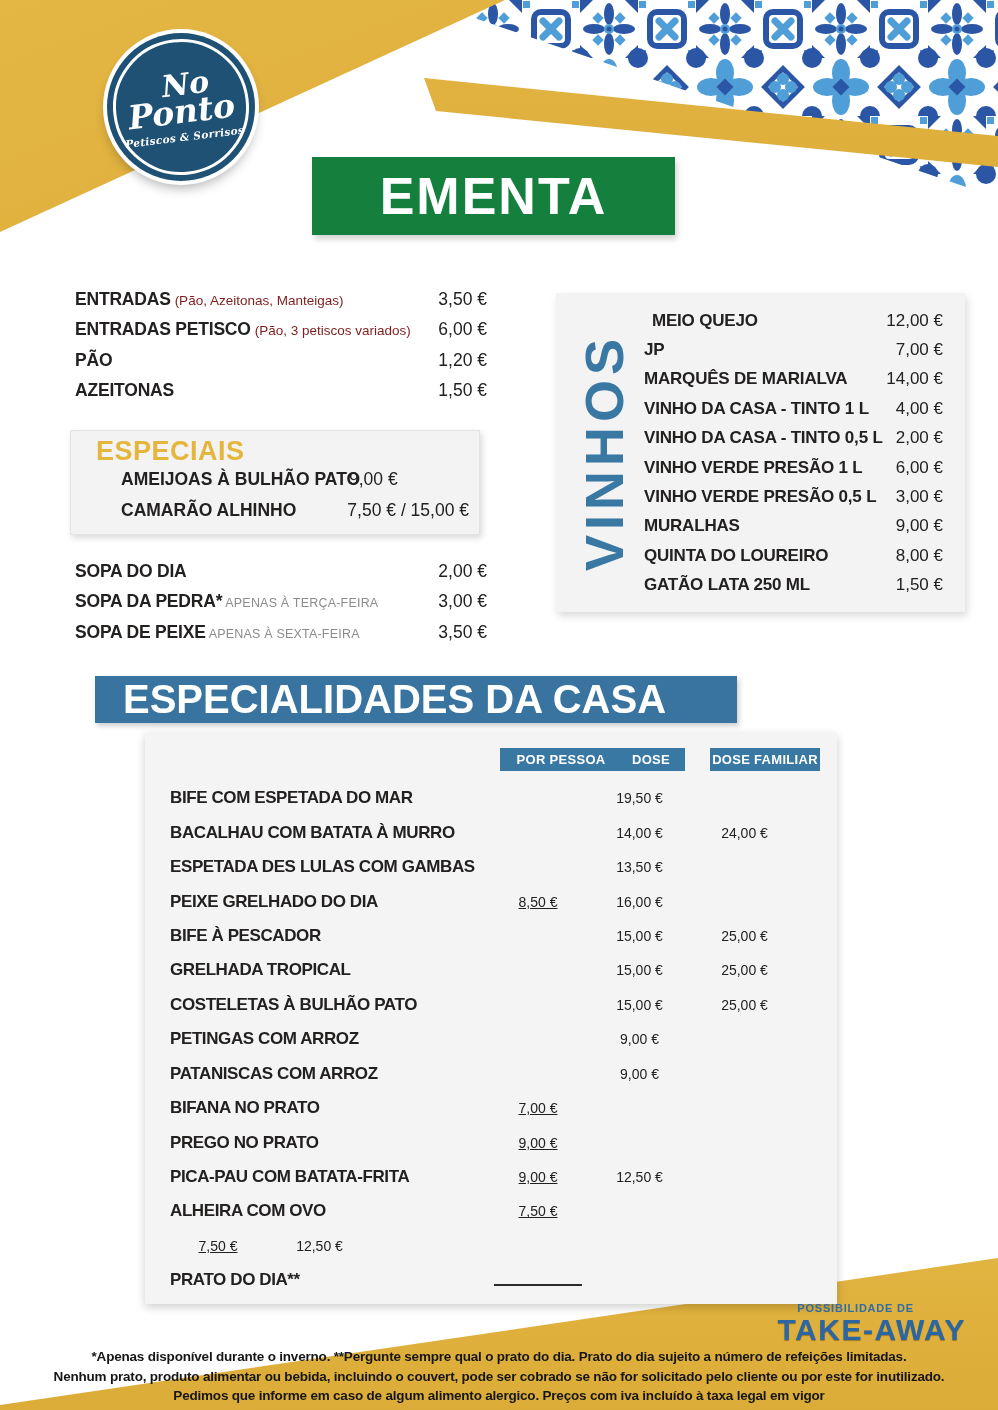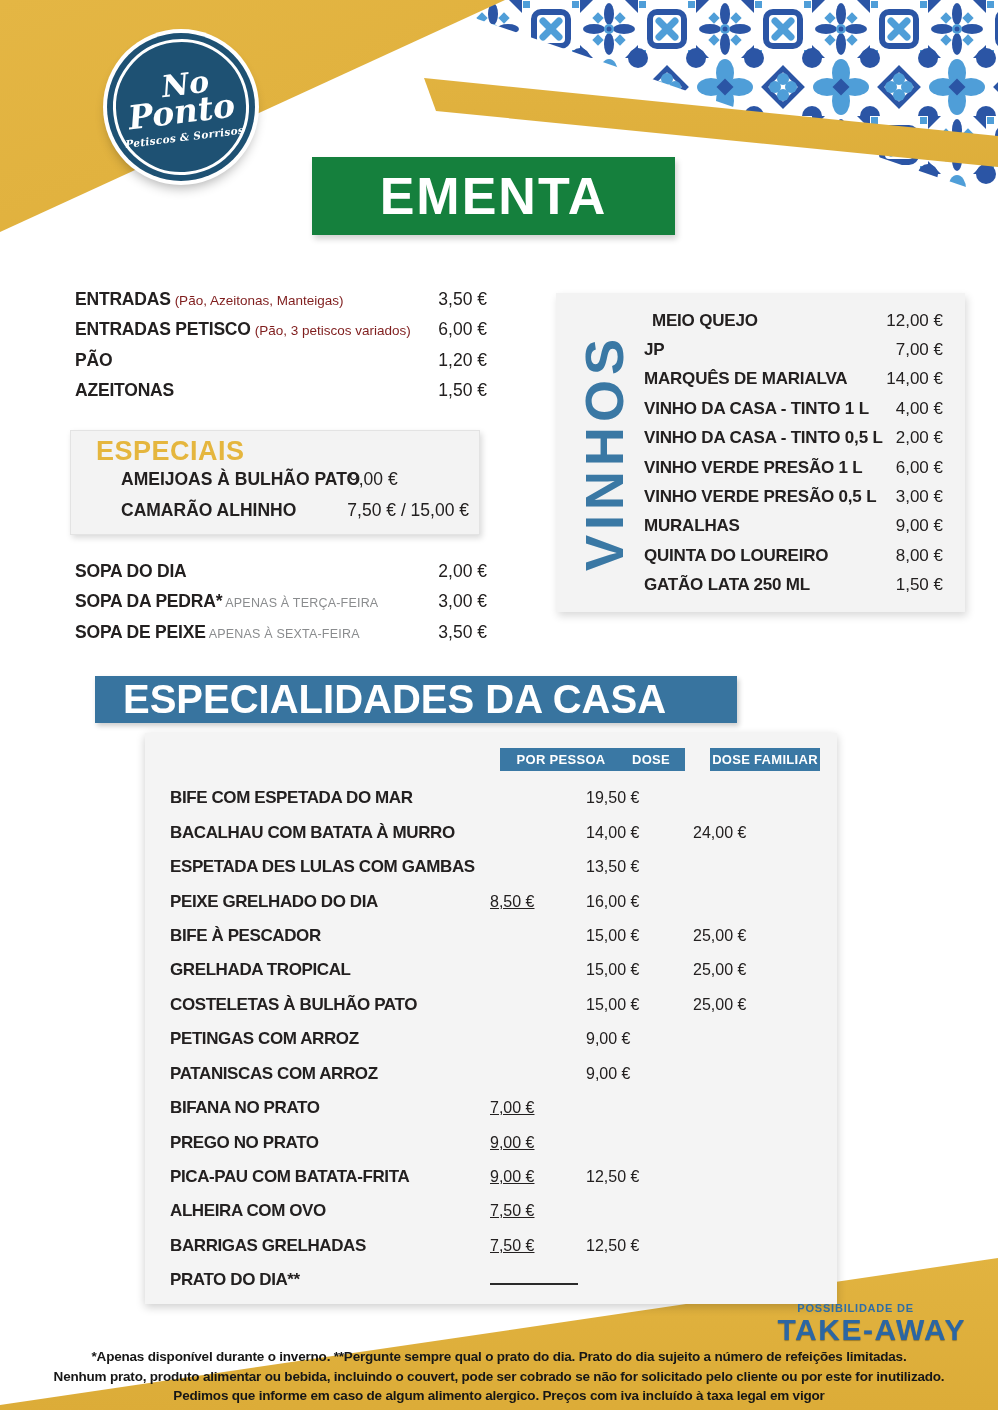--- a/index.html
+++ b/index.html
@@ -75,21 +75,21 @@
   .card{position:absolute;left:145px;top:733px;width:692px;height:571px;background:#f4f4f4;
         box-shadow:0 3px 9px rgba(0,0,0,.2);z-index:3;}
   .colhead{position:absolute;top:15px;height:23px;background:#3a78a4;color:#fff;font-weight:bold;
         font-size:13px;display:flex;align-items:center;justify-content:center;letter-spacing:.3px;}
   .col-pessoa{left:355px;width:122px;}
   .col-dose{left:472px;width:68px;}
   .col-fam{left:565px;width:110px;}
   .trows{position:absolute;left:0;right:0;top:48px;}
   .trow{height:34.45px;display:flex;align-items:center;padding-left:25px;}
   .tlabel{width:320px;font-size:17px;font-weight:bold;letter-spacing:-.4px;white-space:nowrap;}
-  .tcell{font-size:16px;text-align:left;white-space:nowrap;}
+  .tcell{font-size:14px;text-align:center;white-space:nowrap;}
   .c1{width:96px;text-decoration:underline;}.c2{width:107px;}.c3{width:103px;}
   .blank-line{display:inline-block;width:88px;height:12px;border-bottom:2.5px solid #2a2a2a;}
 
   
   .footer-wedge{position:absolute;left:0;top:1240px;width:998px;height:170px;
         background:linear-gradient(180deg,#e2b441,#dcac38);
         clip-path:polygon(0 165px,998px 18px,998px 170px,0 170px);
         filter:drop-shadow(0 -3px 5px rgba(0,0,0,.2));z-index:1;}
   .possibilidade{position:absolute;right:84px;top:1302px;color:#2e6da6;font-weight:bold;
         font-size:11px;letter-spacing:.8px;z-index:4;}
@@ -369,21 +369,20 @@
           <span class="tcell c2">12,50 €</span>
           <span class="tcell c3"></span>
         </div>
       <div class="trow">
           <span class="tlabel">ALHEIRA COM OVO</span>
           <span class="tcell c1">7,50 €</span>
           <span class="tcell c2"></span>
           <span class="tcell c3"></span>
         </div>
       <div class="trow">
-          <span class="tlabel">BARRIGAS GRELHADAS</span>
           <span class="tcell c1">7,50 €</span>
           <span class="tcell c2">12,50 €</span>
           <span class="tcell c3"></span>
         </div>
       <div class="trow">
           <span class="tlabel">PRATO DO DIA**</span>
           <span class="tcell c1"><span class="blank-line"></span></span>
           <span class="tcell c2"></span>
           <span class="tcell c3"></span>
         </div>

